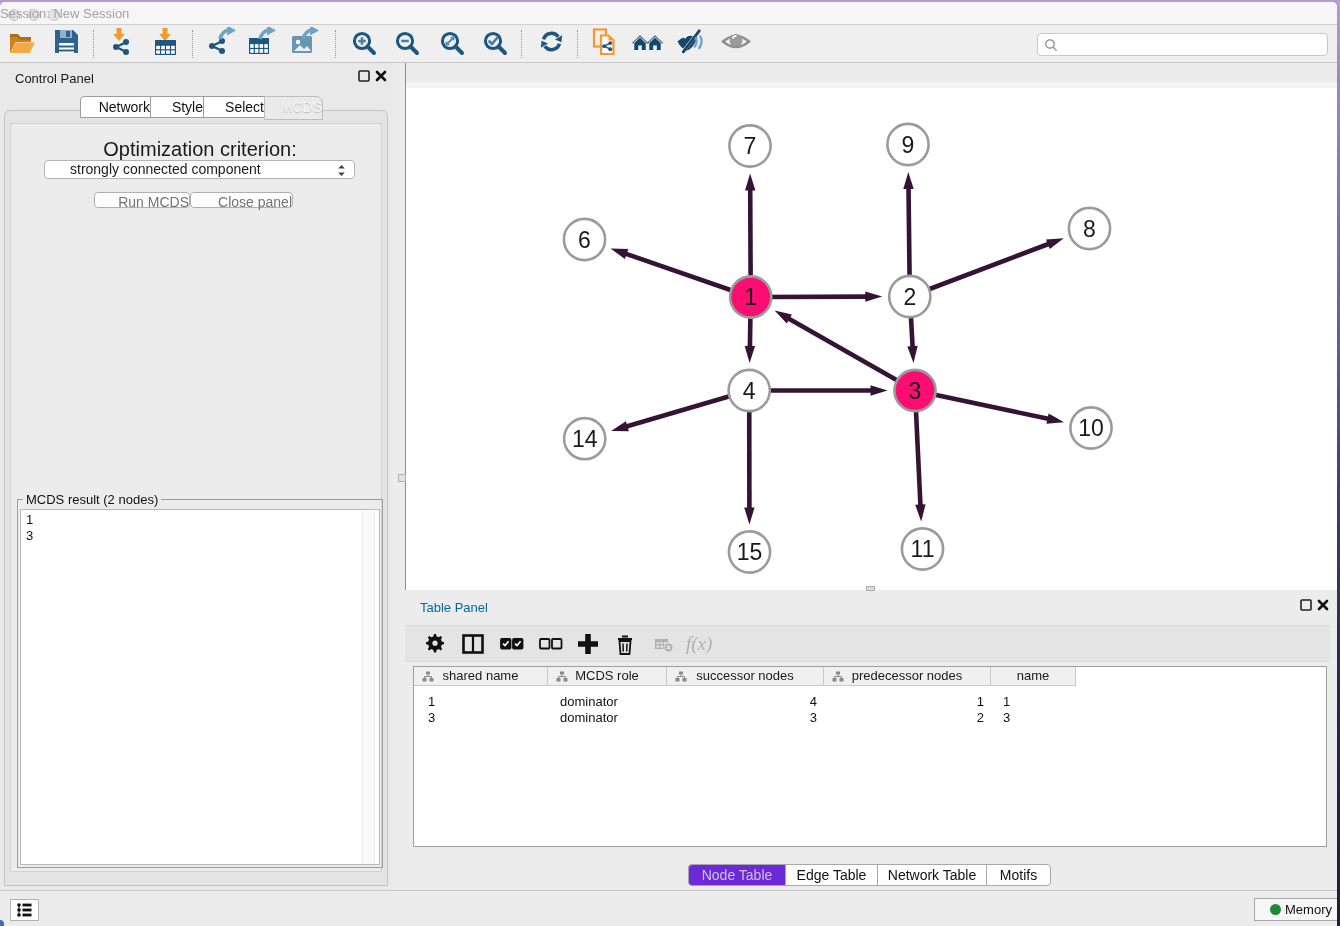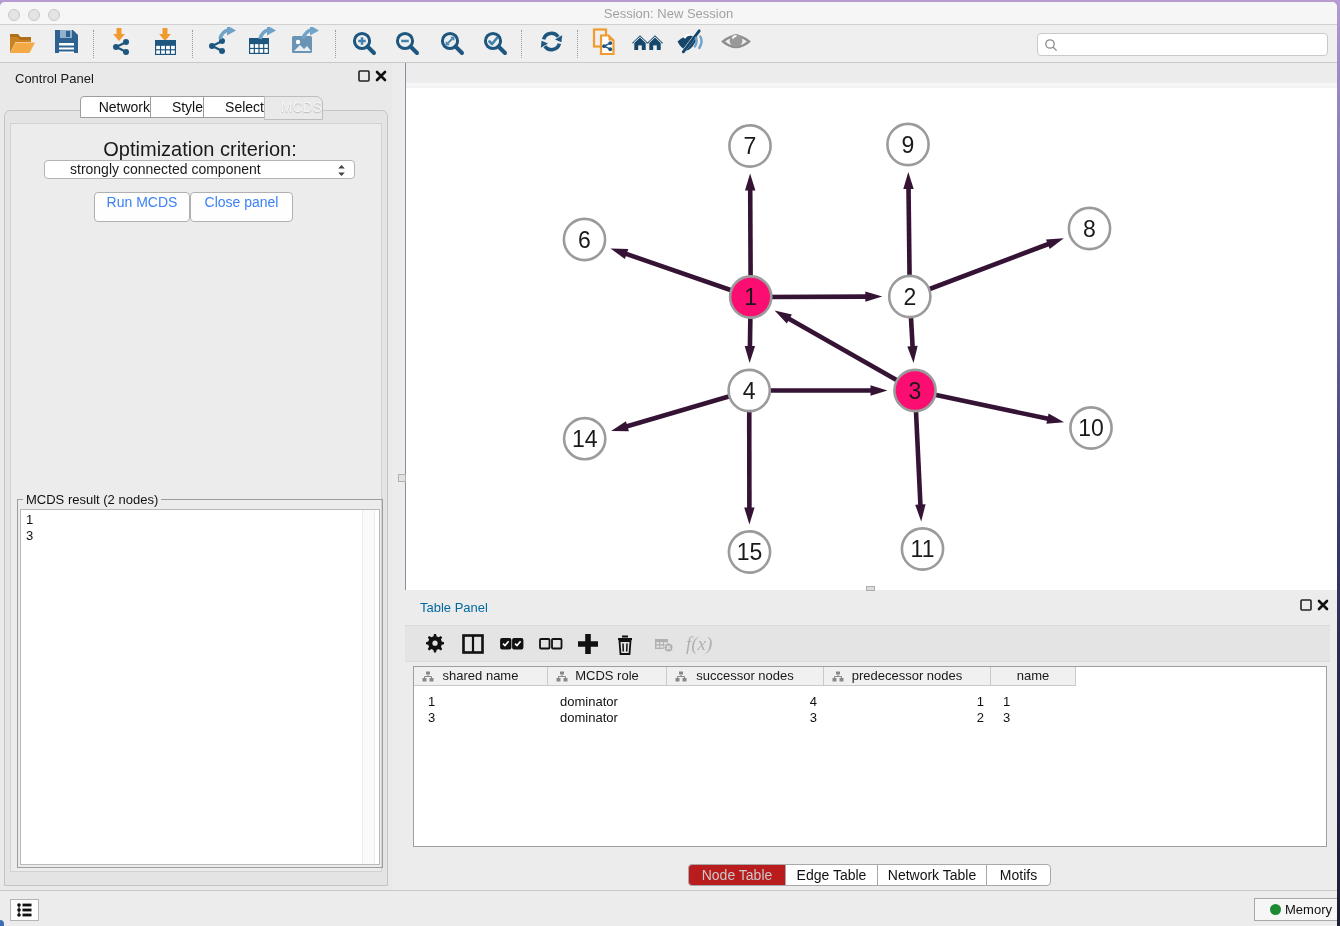--- a/index.html
+++ b/index.html
@@ -7,21 +7,21 @@
 body { font-family:"Liberation Sans", sans-serif; position:relative;
   background:linear-gradient(180deg,#b79bd1 0%,#9c8ac4 8%,#6f6aa8 30%,#3c3c6e 55%,#272747 75%,#1d1d38 100%); }
 #win { position:absolute; left:0; top:2px; width:1337px; height:924px;
   background:#ececec; border-radius:5px 5px 0 0; overflow:hidden; }
 
 #titlebar { position:absolute; left:0; top:0; width:100%; height:23px;
   background:#f6f6f6; border-bottom:1px solid #d0d0d0; }
 .tl { position:absolute; top:7px; width:12px; height:12px; border-radius:50%;
   background:#e5e3e3; border:1px solid #c9c7c7; }
 #titlebar .t1{left:8px;} #titlebar .t2{left:28px;} #titlebar .t3{left:48px;}
-#maintitle { position:absolute; top:4px; width:100%; text-align:center;
+#maintitle { position:absolute; top:4px; width:100%; text-align:left;
   font-size:13px; color:#a2a2a2; }
 
 #toolbar { position:absolute; left:0; top:23px; width:100%; height:38px;
   background:#efefef; border-bottom:1px solid #c9c9c9; }
 .tbi { position:absolute; top:30px; }
 .tsep { position:absolute; top:5px; height:28px; width:0;
   border-left:1px dotted #9a9a9a; }
 #search { position:absolute; left:1037px; top:8px; width:291px; height:23px;
   background:#fff; border:1px solid #c9c9c9; border-radius:4px; }
 #search svg { position:absolute; left:6px; top:4px; }
@@ -36,23 +36,23 @@
   background:#ececec; border:1px solid #d2d2d2; }
 .tabrow { position:absolute; font-size:14px; }
 .tab { position:absolute; top:0; height:22px; background:#fff;
   border:1px solid #9d9d9d; color:#111; text-align:right; line-height:21px; }
 
 #optlabel { position:absolute; left:4px; top:75px; width:392px; text-align:center;
   font-size:20px; color:#1a1a1a; }
 #combo { position:absolute; left:44px; top:97px; width:311px; height:19px;
   background:#fff; border:1px solid #b4b4b4; border-radius:4px;
   font-size:14px; color:#1a1a1a; line-height:17px; padding-left:25px; }
-.btn { position:absolute; top:129px; height:30px; background:#fefefe;
-  border:1px solid #b0b0b0; border-radius:4px; font-size:14px; color:#3b82f6;
-  text-align:center; line-height:18px; }
+.btn { position:absolute; top:129px; height:16px; background:#fefefe;
+  border:1px solid #b0b0b0; border-radius:4px; font-size:14px; color:#737373;
+  text-align:right; line-height:18px; }
 #fieldset { position:absolute; left:17px; top:436px; width:366px; height:369px;
   border:1px solid #9d9d9d; }
 #fslegend { position:absolute; left:5px; top:-8px; background:#ececec;
   font-size:13px; color:#111; padding:0 3px; }
 #fsbox { position:absolute; left:2px; top:9px; width:360px; height:356px;
   background:#fff; border:1px solid #b9b9b9; font-size:13px; color:#111;
   padding:2px 0 0 5px; line-height:16px; }
 #fsscroll { position:absolute; right:4px; top:0px; width:13px; height:354px;
   background:#fafafa; border-left:1px solid #ebebeb; border-right:1px solid #ebebeb; }
 
@@ -432,21 +432,21 @@
         <div class="td" style="left:253px; top:27px; width:150px; text-align:right;">4</div>
         <div class="td" style="left:410px; top:27px; width:160px; text-align:right;">1</div>
         <div class="td" style="left:589px; top:27px;">1</div>
         <div class="td" style="left:14px; top:43px;">3</div>
         <div class="td" style="left:146px; top:43px;">dominator</div>
         <div class="td" style="left:253px; top:43px; width:150px; text-align:right;">3</div>
         <div class="td" style="left:410px; top:43px; width:160px; text-align:right;">2</div>
         <div class="td" style="left:589px; top:43px;">3</div>
       </div>
     <div id="btabs">
-      <div class="btab" style="left:296px; width:98px; border-radius:4px 0 0 4px; background:#b91c1c; color:#c9c9c9;">Node Table</div>
+      <div class="btab" style="left:296px; width:98px; border-radius:4px 0 0 4px; background:#6d28d9; color:#c9c9c9;">Node Table</div>
       <div class="btab" style="left:393px; width:93px;">Edge Table</div>
       <div class="btab" style="left:485px; width:110px;">Network Table</div>
       <div class="btab" style="left:594px; width:65px; border-radius:0 4px 4px 0;">Motifs</div>
     </div>
   </div>
 
   <div style="position:absolute; left:398px; top:472px; width:8px; height:8px; background:#e2e2e2; border:1px solid #b2b2b2;"></div>
   <div style="position:absolute; left:866px; top:584px; width:9px; height:5px; background:#dcdcdc; border:1px solid #adadad;"></div>
   <div id="statusbar">
     <div id="listbtn">

